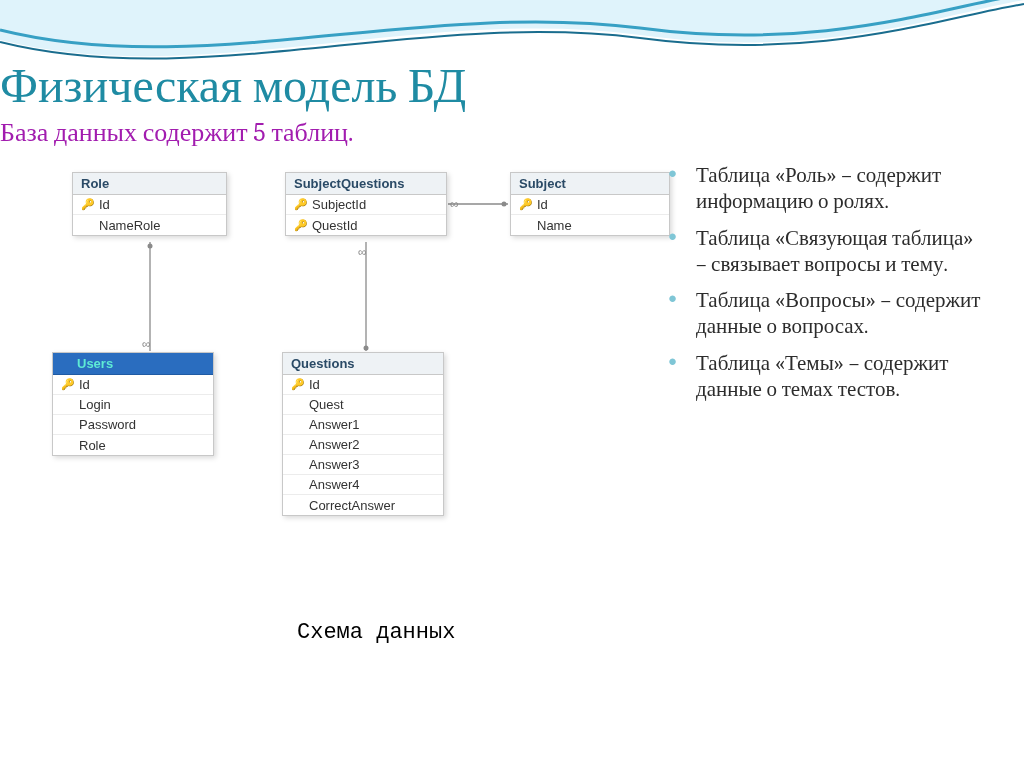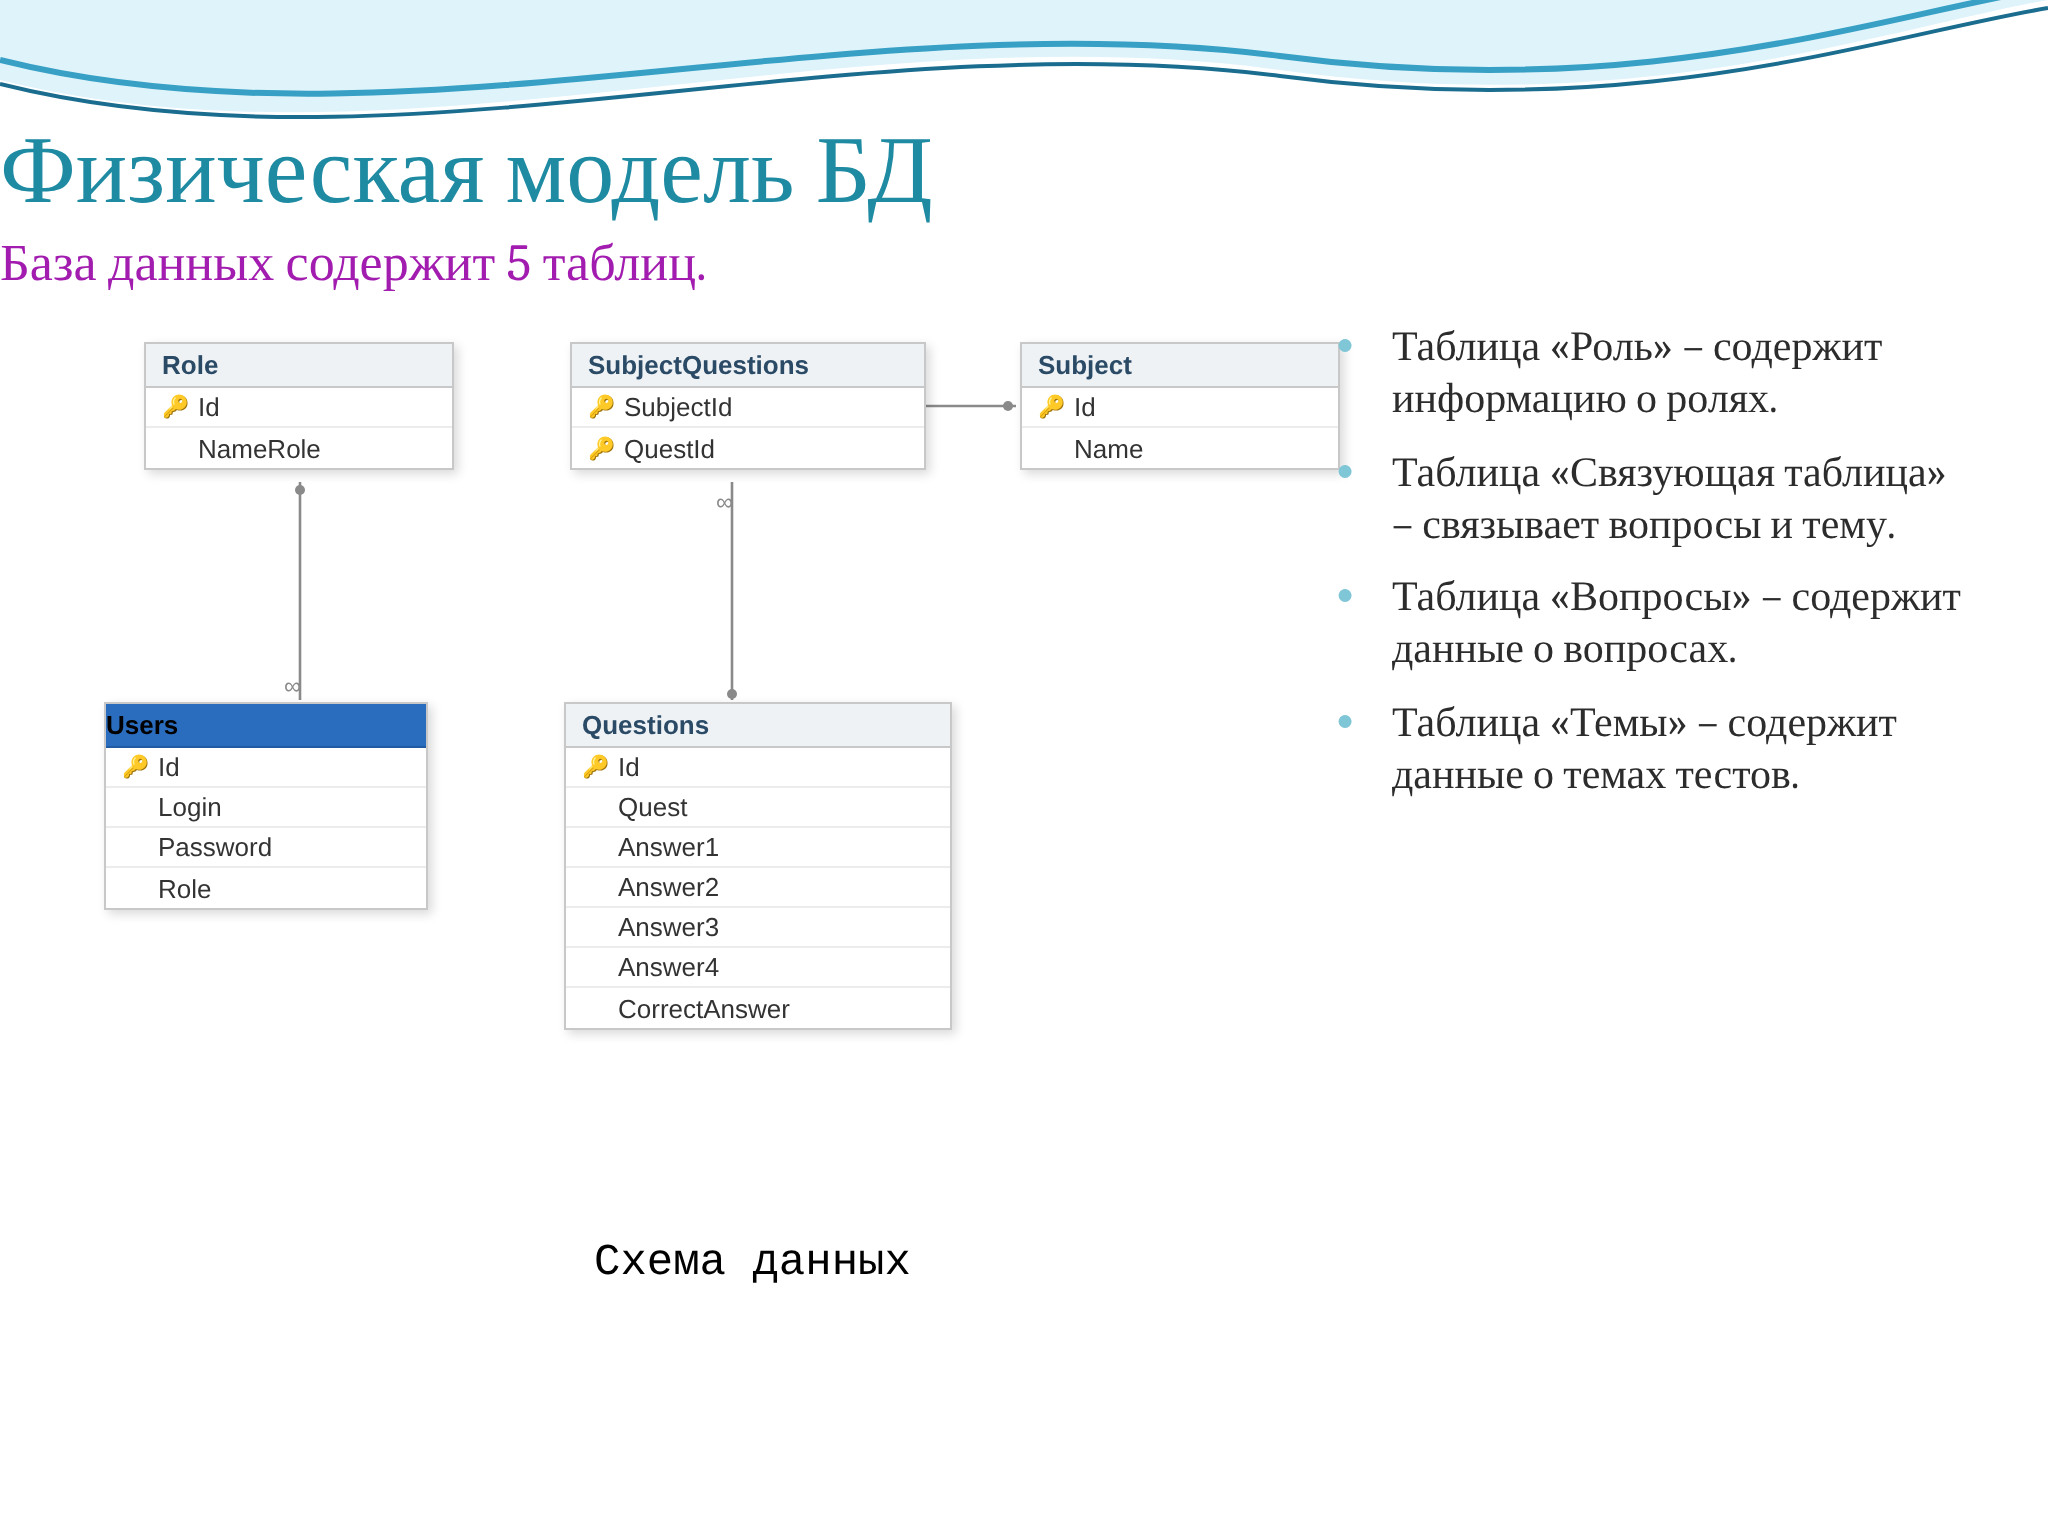--- a/index.html
+++ b/index.html
@@ -61,23 +61,23 @@
   }
   .tbl .hdr-light {
     background: #eef2f5;
     color: #2a4a66;
     font-weight: 600;
     padding: 3px 8px;
     border-bottom: 1px solid #c8c8c8;
   }
   .tbl .hdr-dark {
     background: #2a6dbf;
-    color: #000000;
+    color: #5eead4;
     font-weight: 600;
-    padding: 3px 0;
+    padding: 3px 24px;
     border-bottom: 1px solid #1f5aa3;
   }
   .tbl .row {
     display: flex;
     align-items: center;
     padding: 2px 8px;
     border-bottom: 1px solid #ececec;
     min-height: 20px;
   }
   .tbl .row:last-child { border-bottom: none; }
@@ -158,21 +158,21 @@
       <div class="row">
           <span class="key">🔑</span>
           <span class="field">Id</span>
         </div>
       <div class="row">
           <span class="key"></span>
           <span class="field">NameRole</span>
         </div>
     </div>
 
-    <div class="tbl" style="left:233px;top:10px;width:178px">
+    <div class="tbl" style="left:233px;top:10px;width:162px">
       <div class="hdr-light">SubjectQuestions</div>
       <div class="row">
           <span class="key">🔑</span>
           <span class="field">SubjectId</span>
         </div>
       <div class="row">
           <span class="key">🔑</span>
           <span class="field">QuestId</span>
         </div>
     </div>
@@ -202,21 +202,21 @@
       <div class="row">
           <span class="key"></span>
           <span class="field">Password</span>
         </div>
       <div class="row">
           <span class="key"></span>
           <span class="field">Role</span>
         </div>
     </div>
 
-    <div class="tbl" style="left:230px;top:190px;width:194px">
+    <div class="tbl" style="left:230px;top:190px;width:162px">
       <div class="hdr-light">Questions</div>
       <div class="row">
           <span class="key">🔑</span>
           <span class="field">Id</span>
         </div>
       <div class="row">
           <span class="key"></span>
           <span class="field">Quest</span>
         </div>
       <div class="row">

